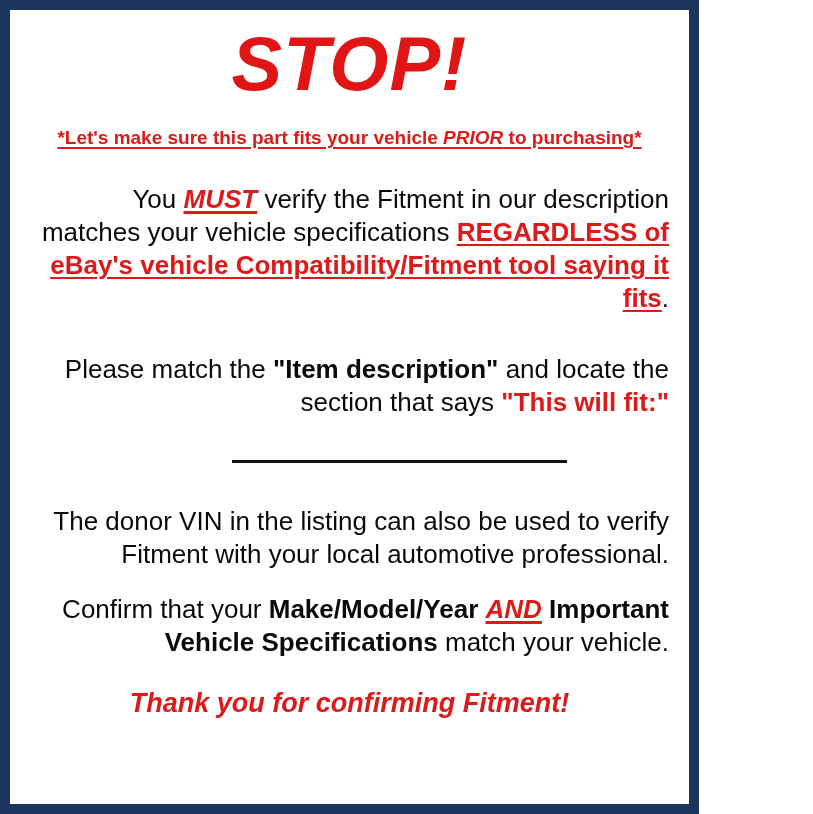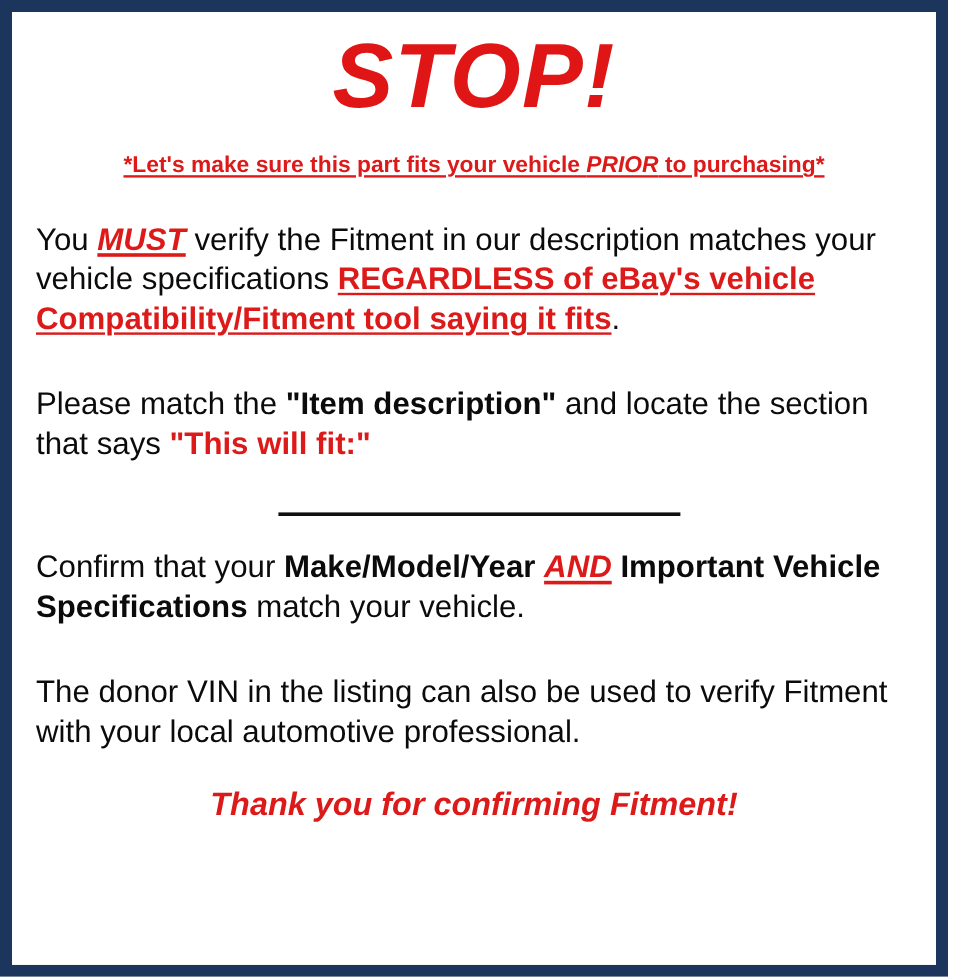--- a/index.html
+++ b/index.html
@@ -5,21 +5,21 @@
   html, body {
     margin: 0;
     padding: 0;
     background: #ffffff;
   }
   body {
     font-family: "Liberation Sans", sans-serif;
   }
   .page {
     position: relative;
-    width: 790px;
+    width: 699px;
     height: 814px;
     box-sizing: border-box;
     background: #ffffff;
     border: 10px solid #1b355c;
     overflow: hidden;
   }
   .inner {
     position: relative;
     width: 100%;
     height: 100%;
@@ -53,21 +53,21 @@
     white-space: nowrap;
   }
   .subtitle .uline {
     text-decoration: underline;
     text-underline-offset: 3px;
     text-decoration-thickness: 2px;
   }
 
   
   .para {
-    text-align: left;
+    text-align: right;
     color: #0b0b0b;
     font-size: 26px;
     line-height: 1.27;
     margin: 0;
     padding: 0 8px;
   }
   .para-1 { margin-top: 34px; }
   .para-2 { margin-top: 38px; }
 
   .redline {
@@ -179,22 +179,22 @@
       <span>Please match the </span><span class="blackbold">"Item description"</span><span> and locate the section that says </span><span class="redbold">"This will fit:"</span>
     </p>
 
     <div class="example-block">
     </div>
 
     <div class="divider-wrap">
       <div class="divider"></div>
     </div>
 
+    <p class="para para-4">The donor VIN in the listing can also be used to verify Fitment with your local automotive professional.</p>
+
     <p class="para para-3">
       <span>Confirm that your </span><span class="blackbold">Make/Model/Year</span><span> </span><span class="and">AND</span><span> </span><span class="blackbold">Important Vehicle Specifications</span><span> match your vehicle.</span>
     </p>
 
-    <p class="para para-4">The donor VIN in the listing can also be used to verify Fitment with your local automotive professional.</p>
-
     <div class="thanks">Thank you for confirming Fitment!</div>
 
   </div>
 </div>
 
 </body></html>

